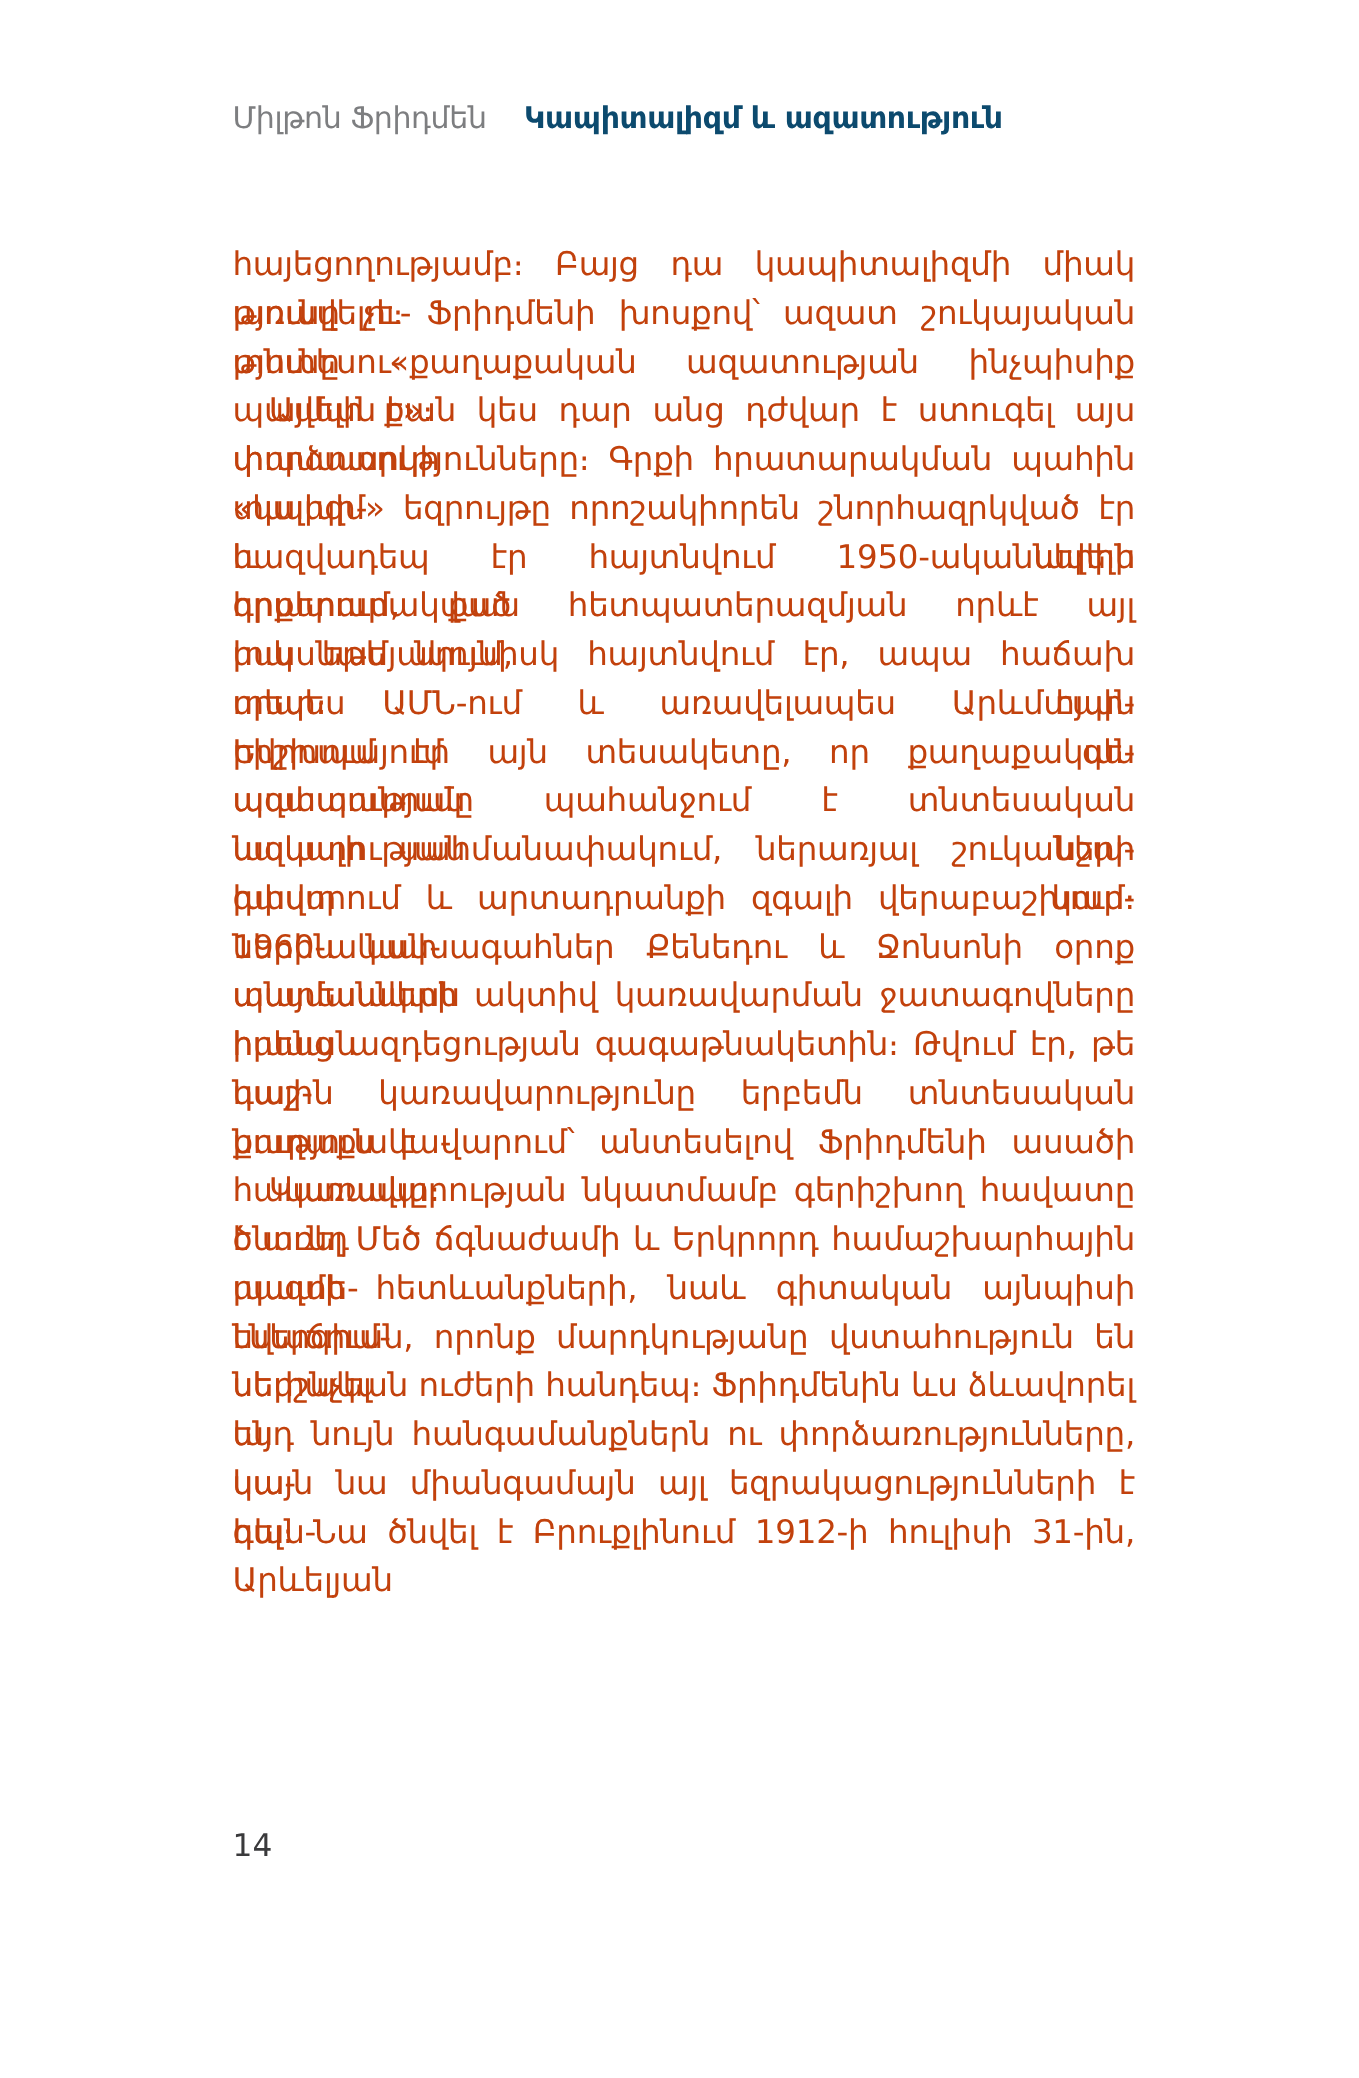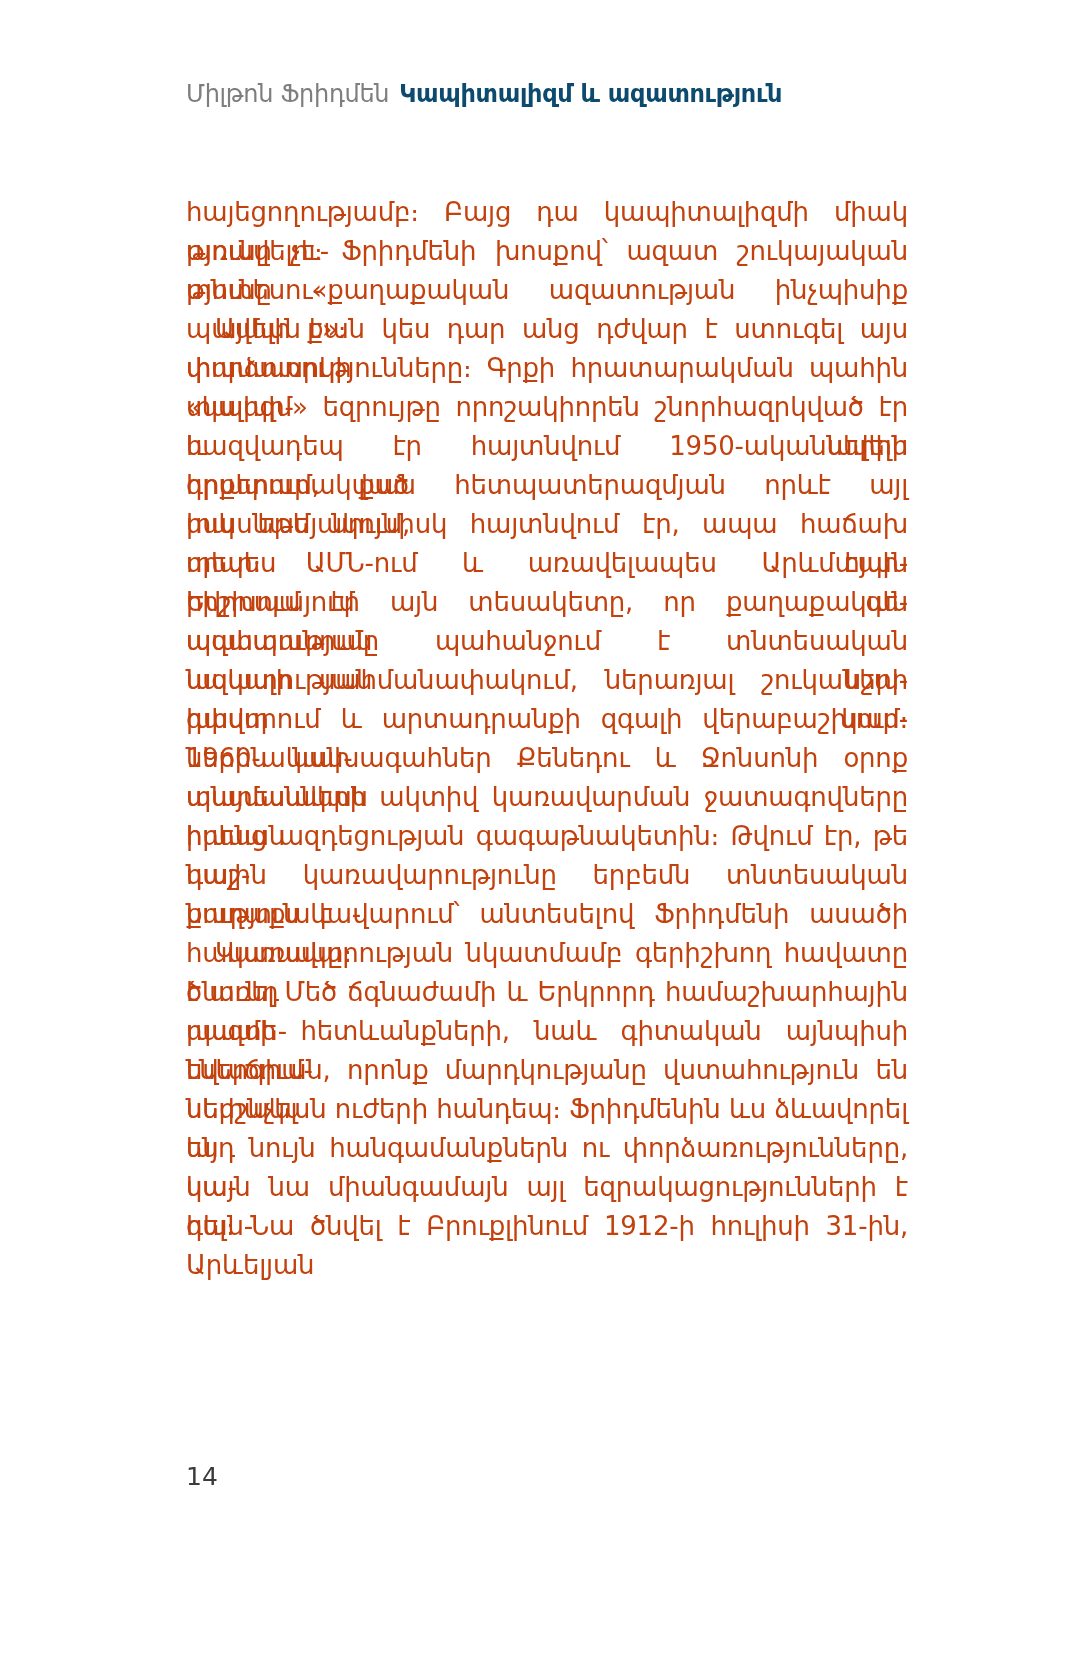--- a/index.html
+++ b/index.html
@@ -16,21 +16,21 @@
     color: #3a3a3c;
   }
 
   .running-head {
     position: absolute;
     left: 186px;
     top: 80px;
     width: 740px;
     display: flex;
     align-items: baseline;
-    gap: 10px;
+    gap: 30px;
     white-space: nowrap;
     font-size: 24px;
     letter-spacing: -0.3px;
   }
   .running-head .author {
     color: #7d7e80;
     font-weight: 400;
   }
   .running-head .book-title {
     color: #0c4a6e;

